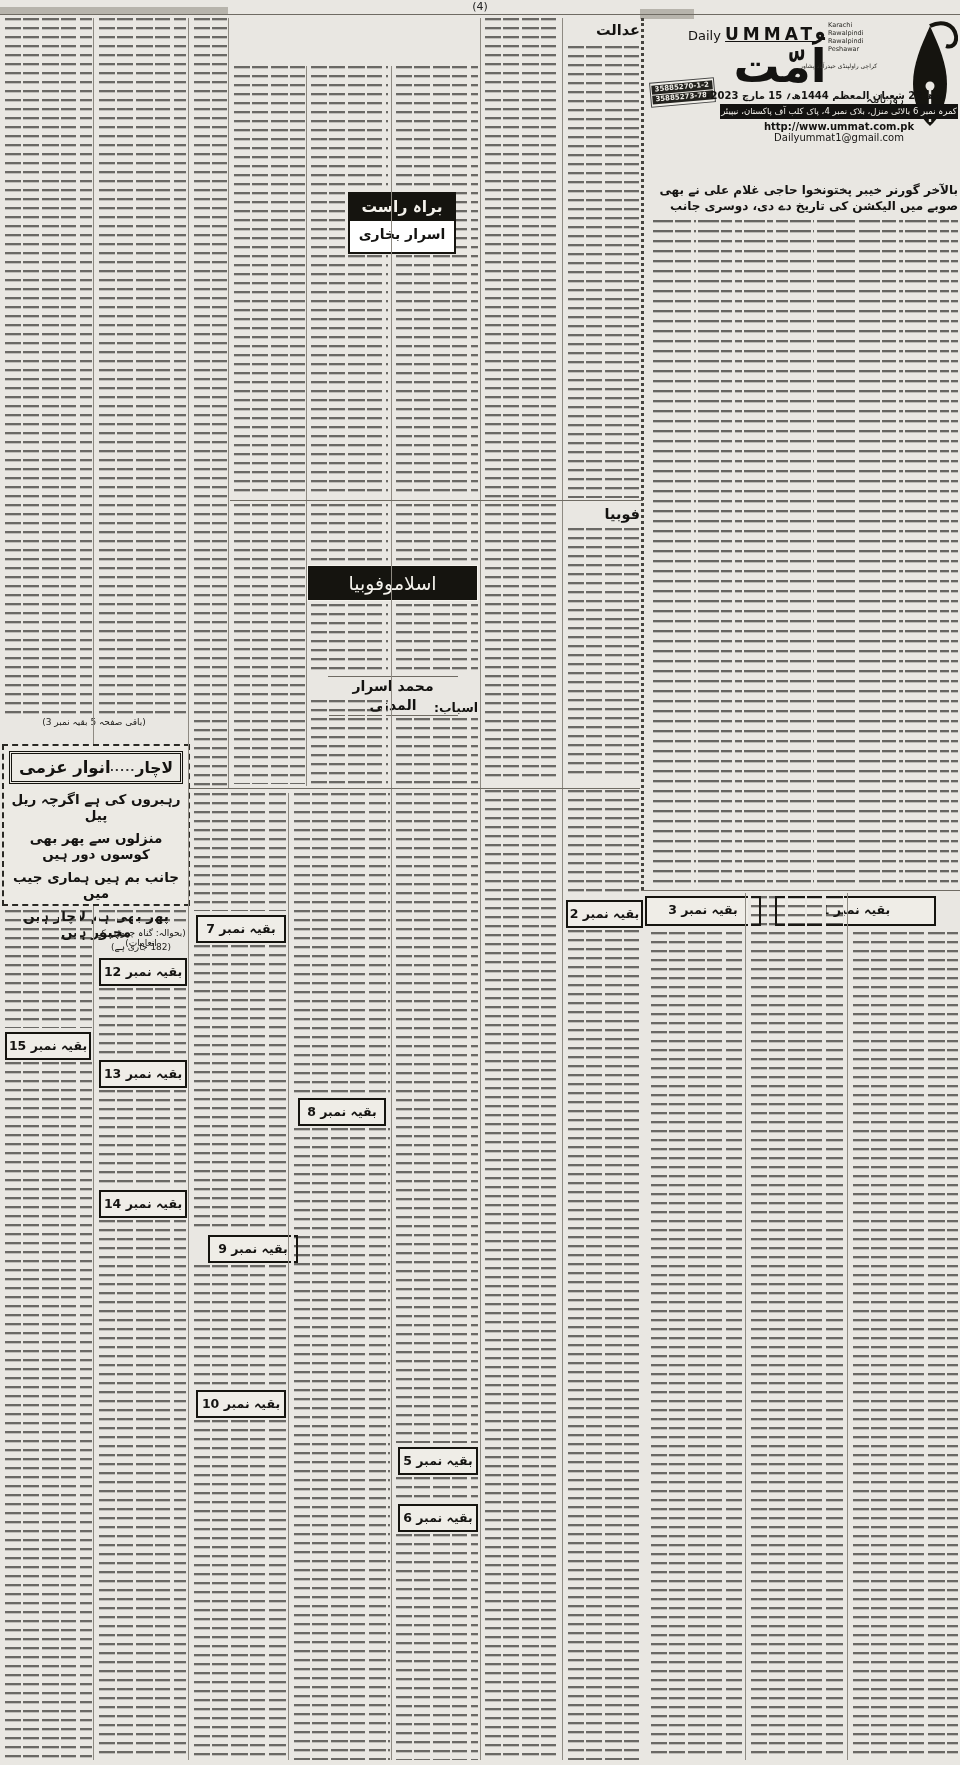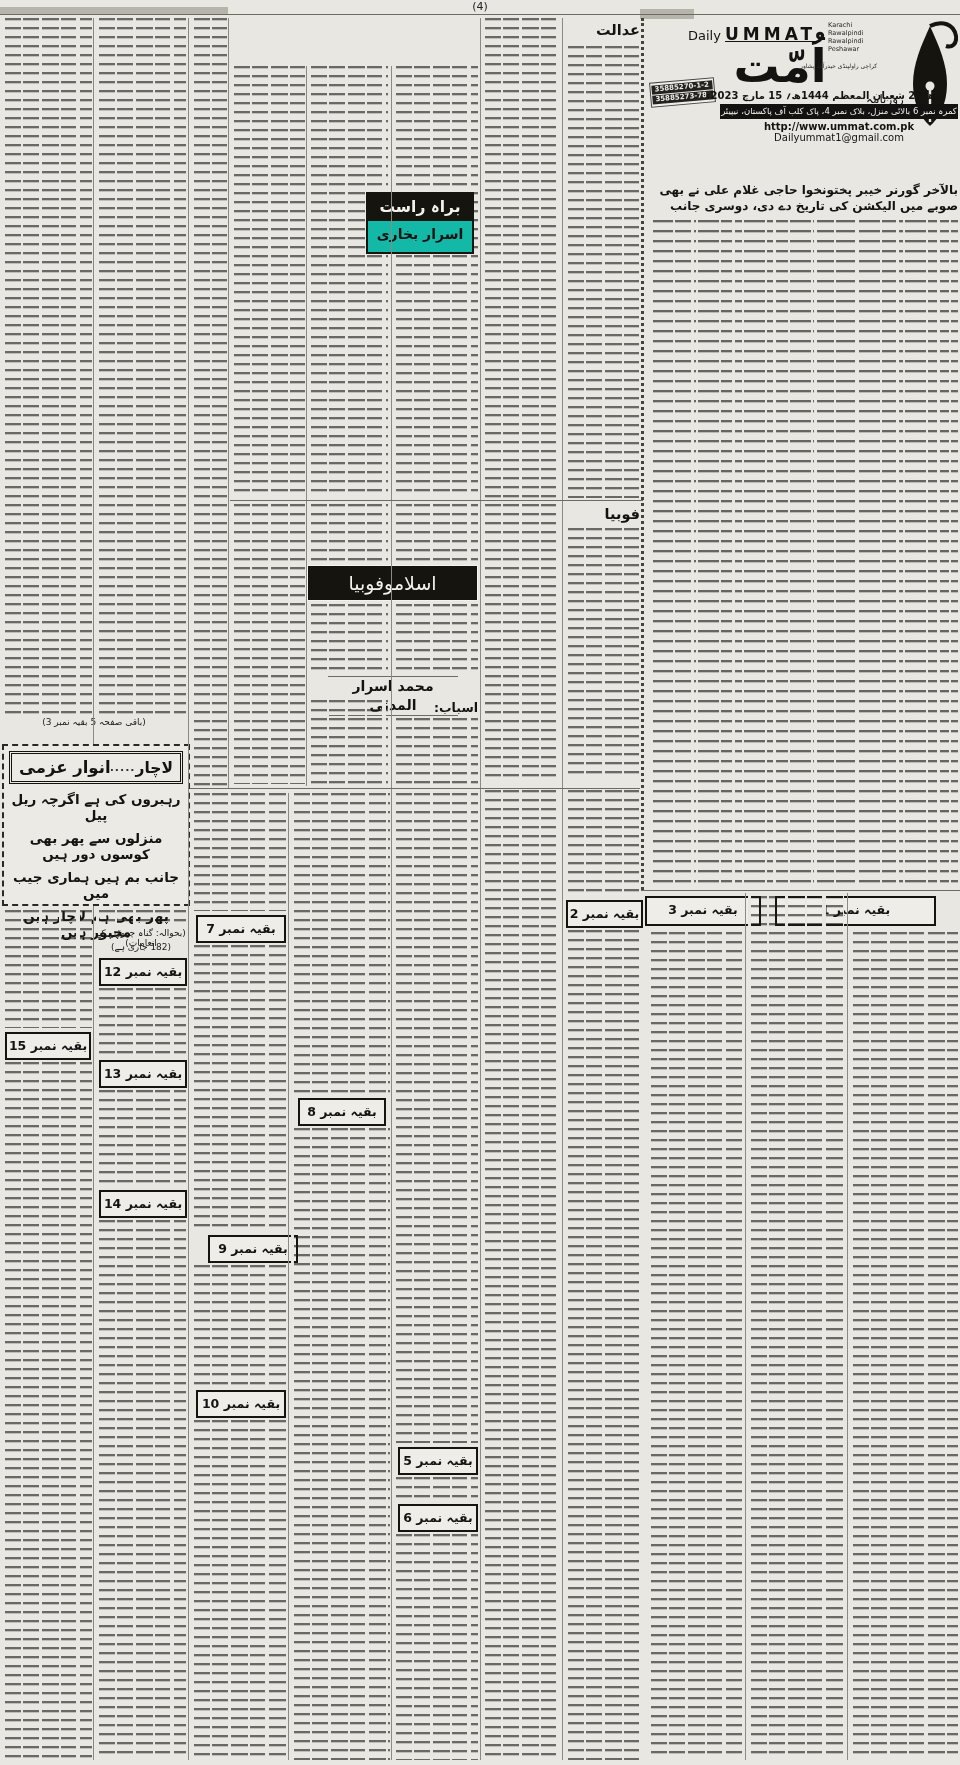--- a/index.html
+++ b/index.html
@@ -23,21 +23,21 @@
   .pgnum{position:absolute;left:0;top:0;width:100%;text-align:center;font-size:11px;color:#222;}
   .bqbox{position:absolute;border:2px solid #15140f;background:#efede7;text-align:center;
          font-weight:bold;font-size:12.5px;line-height:24px;}
   .headline-main{position:absolute;font-weight:bold;font-size:27px;text-align:center;letter-spacing:-0.5px;}
   .headline-box{position:absolute;border:2px solid #15140f;background:#eceae4;display:flex;
          align-items:center;justify-content:center;font-weight:bold;font-size:17.5px;}
   .blackbar{position:absolute;background:#15140f;color:#f4f2ec;display:flex;align-items:center;
          justify-content:center;font-weight:normal;box-shadow:inset 0 0 0 1px #f4f2ec;}
   .lead-in{position:absolute;font-weight:bold;font-size:14.5px;text-align:right;}
   .smallnote{position:absolute;font-size:9px;text-align:center;color:#1c1b18;}
-  .colbox{position:absolute;border:2px solid #15140f;background:#14b8a6;margin-left:18px;}
+  .colbox{position:absolute;border:2px solid #15140f;background:#ffffff;}
   .colbox .hd{background:#15140f;color:#f4f2ec;font-weight:bold;font-size:15.5px;
          text-align:center;line-height:27px;}
   .colbox .au{font-weight:bold;font-size:14px;text-align:center;line-height:27px;}
   .poem{position:absolute;border:2px dashed #2a2924;background:#eceae4;}
   .poem .hd{margin:5px;border:3px double #15140f;display:flex;align-items:center;
          padding:4px 7px;font-weight:bold;}
   .poem .hd .t{font-size:15.5px;}
   .poem .hd .ld{flex:1;overflow:hidden;white-space:nowrap;font-size:11px;letter-spacing:1px;color:#333;}
   .poem .hd .a{font-size:16.5px;}
   .poem .ln{text-align:center;font-weight:bold;font-size:13.5px;margin:7px 4px;}

